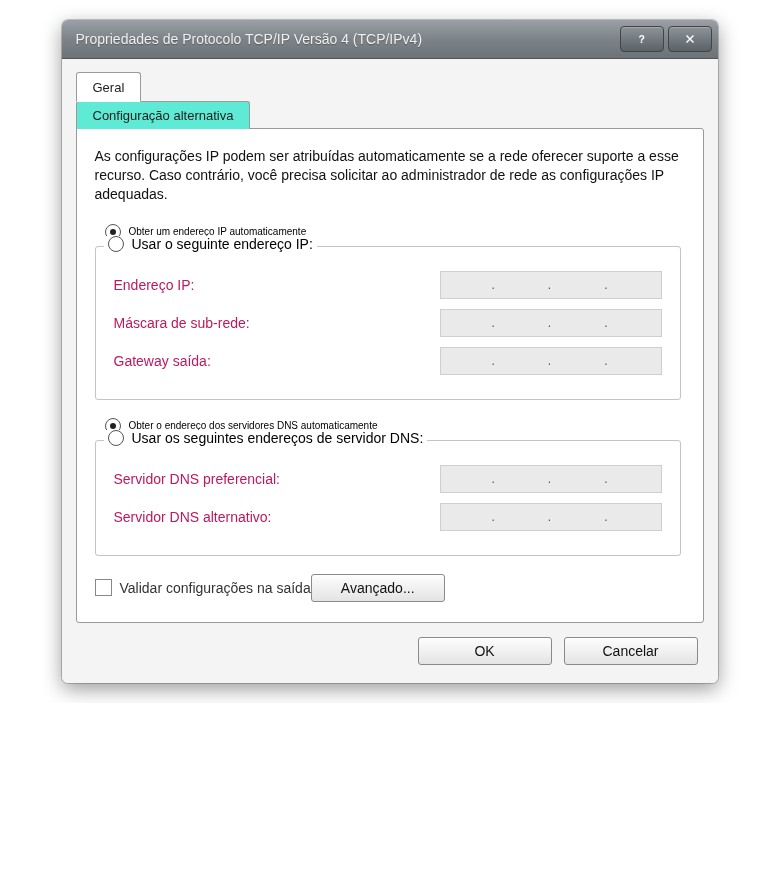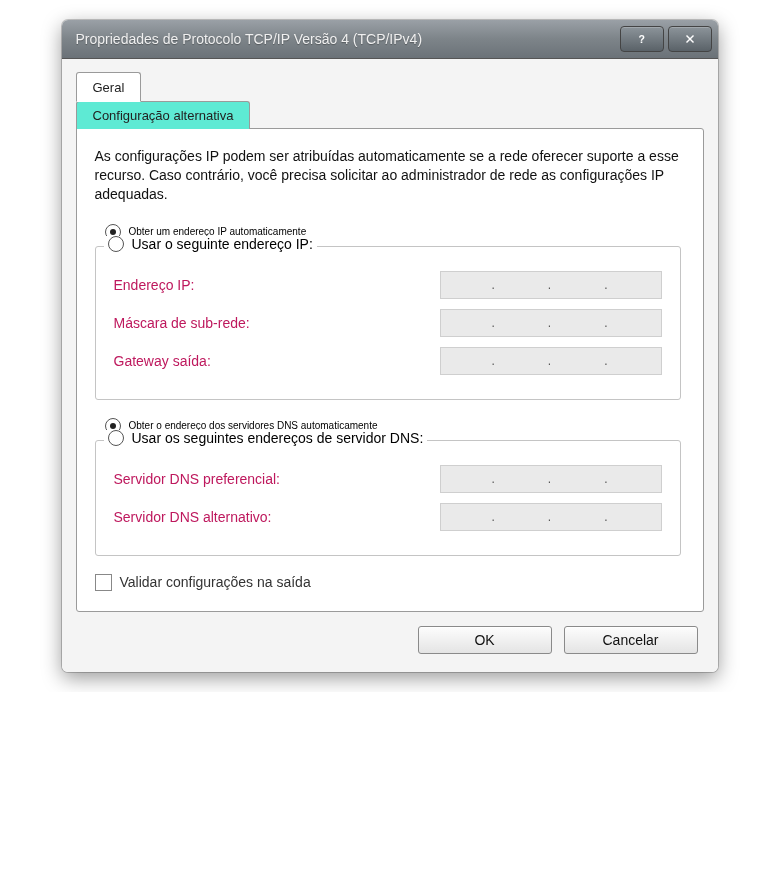--- a/index.html
+++ b/index.html
@@ -284,20 +284,21 @@
               <span>.</span>
             </div>
         </div>
       </div>
 
       <div class="bottom-row">
         <div class="check-row">
           <span class="checkbox"></span>
           <span>Validar configurações na saída</span>
         </div>
+        <div class="btn">Avançado...</div>
       </div>
 
     </div>
 
     <div class="dlg-buttons">
       <div class="btn">OK</div>
       <div class="btn">Cancelar</div>
     </div>
 
   </div>

